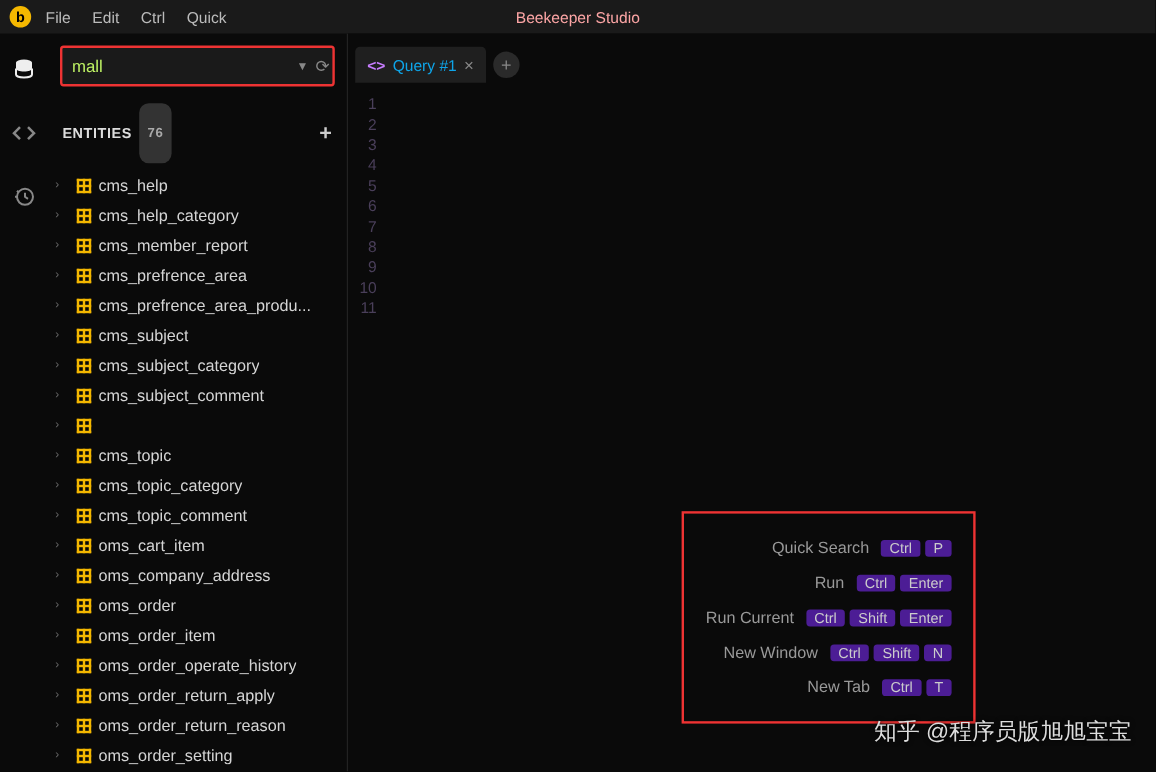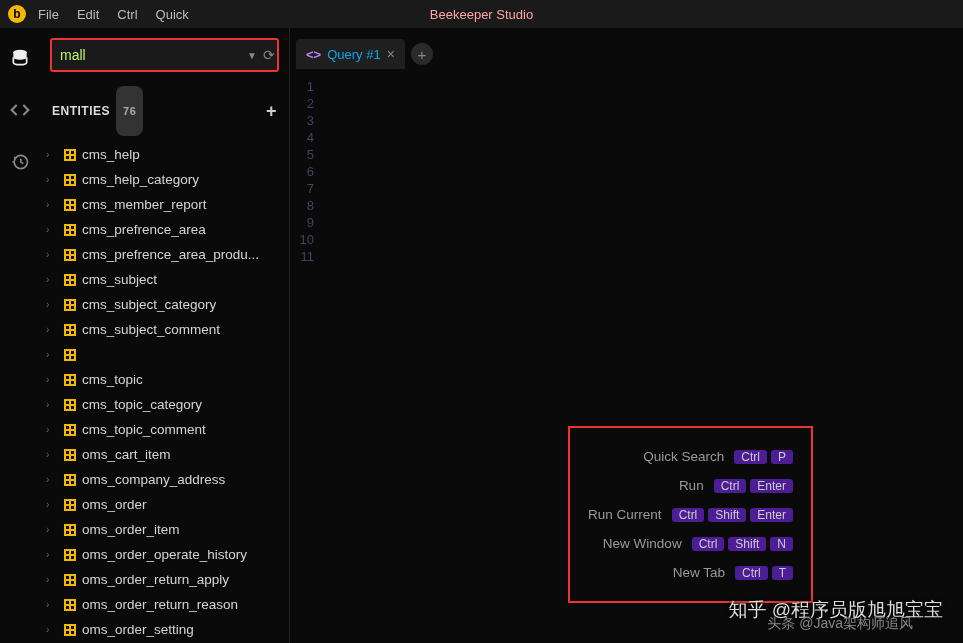--- a/index.html
+++ b/index.html
@@ -277,15 +277,14 @@
         <div class="sc-row">
           <span class="sc-label">New Tab</span>
           <span class="keys">
             <span class="key">Ctrl</span>
             <span class="key">T</span>
           </span>
         </div>
       </div>
 
     <div class="watermark">知乎 @程序员版旭旭宝宝</div>
-    <div class="watermark2">头条 @Java架构师追风</div>
   </div>
 </div>
 
 </body></html>

